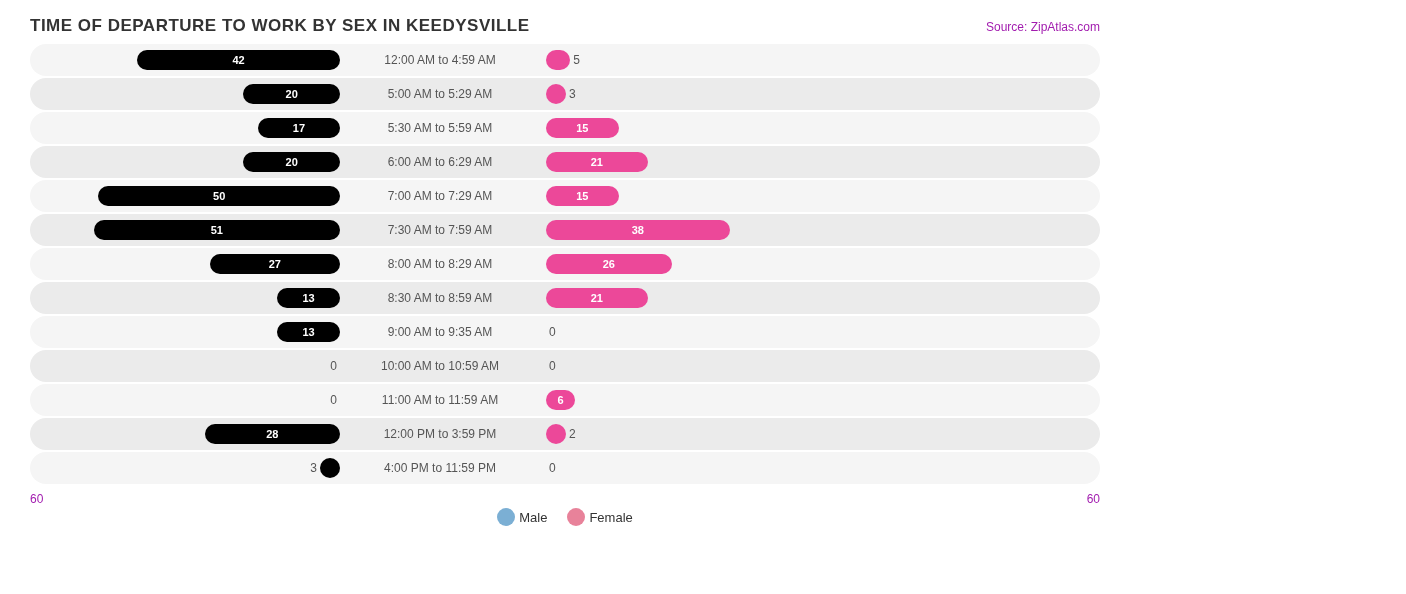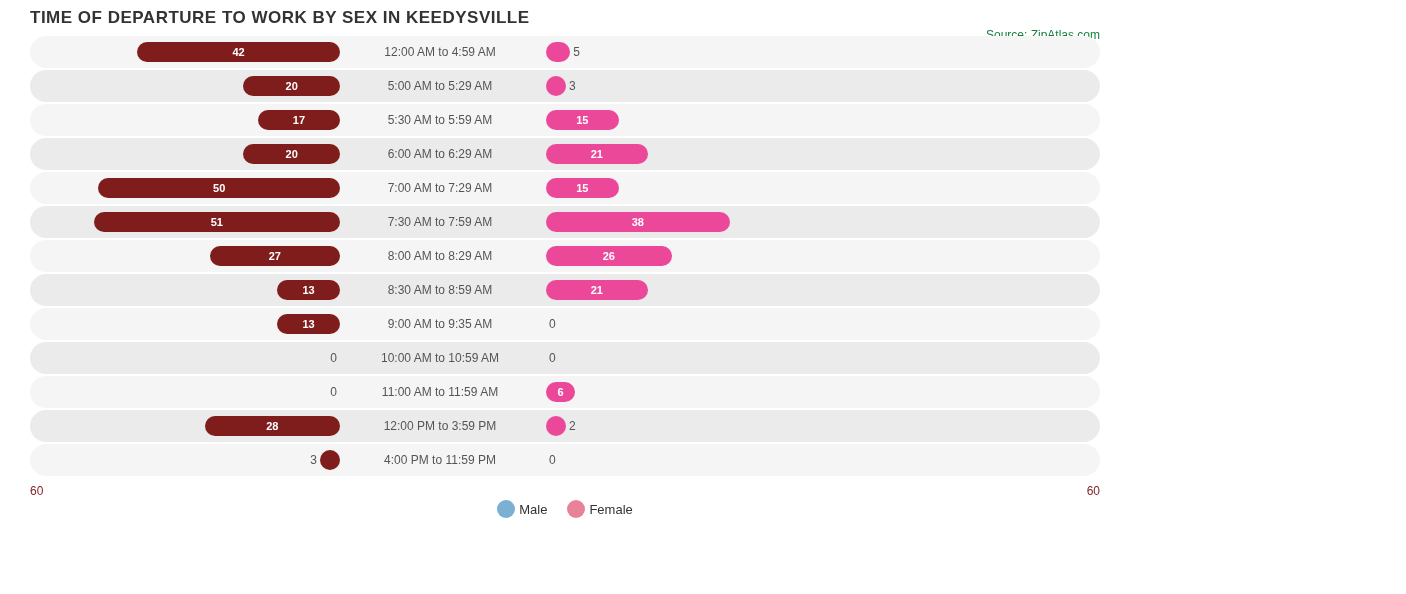--- a/index.html
+++ b/index.html
@@ -7,37 +7,37 @@
       background: #fff;
       font-family: Arial, sans-serif;
       width: 1406px;
       height: 594px;
       overflow: hidden;
       position: relative;
     }
     .chart-container {
       width: 1130px;
       height: 594px;
-      padding: 8px 30px 50px 30px;
+      padding: 16px 30px 50px 30px;
       position: relative;
     }
     .chart-title {
       font-size: 17px;
       font-weight: bold;
       color: #333;
       text-transform: uppercase;
       letter-spacing: 0.5px;
       margin-bottom: 8px;
     }
     .source-text {
       position: absolute;
-      top: 28px;
+      top: 20px;
       right: 30px;
       font-size: 12px;
-      color: #15803d;
+      color: #a21caf;
     }
     .row {
       display: flex;
       align-items: center;
       height: 32px;
       margin-bottom: 2px;
       position: relative;
     }
     .row:nth-child(odd) {
       background: #f5f5f5;
@@ -63,21 +63,21 @@
     }
     .label-center {
       width: 200px;
       text-align: center;
       font-size: 12px;
       color: #555;
       flex-shrink: 0;
     }
     .bar-male {
       height: 20px;
-      background: #7f1d1d;
+      background: #000000;
       border-radius: 10px;
       display: flex;
       align-items: center;
       justify-content: center;
       font-size: 11px;
       font-weight: bold;
       color: #fff;
       min-width: 20px;
     }
     .bar-female {
@@ -123,21 +123,21 @@
       align-items: center;
       justify-content: flex-start;
       width: 100%;
     }
     .axis-bottom {
       display: flex;
       justify-content: space-between;
       margin-top: 4px;
       padding: 0 0 0 0;
       font-size: 12px;
-      color: #7f1d1d;
+      color: #a21caf;
     }
     .legend {
       display: flex;
       justify-content: center;
       align-items: center;
       gap: 20px;
       margin-top: 2px;
       font-size: 13px;
       color: #333;
     }

